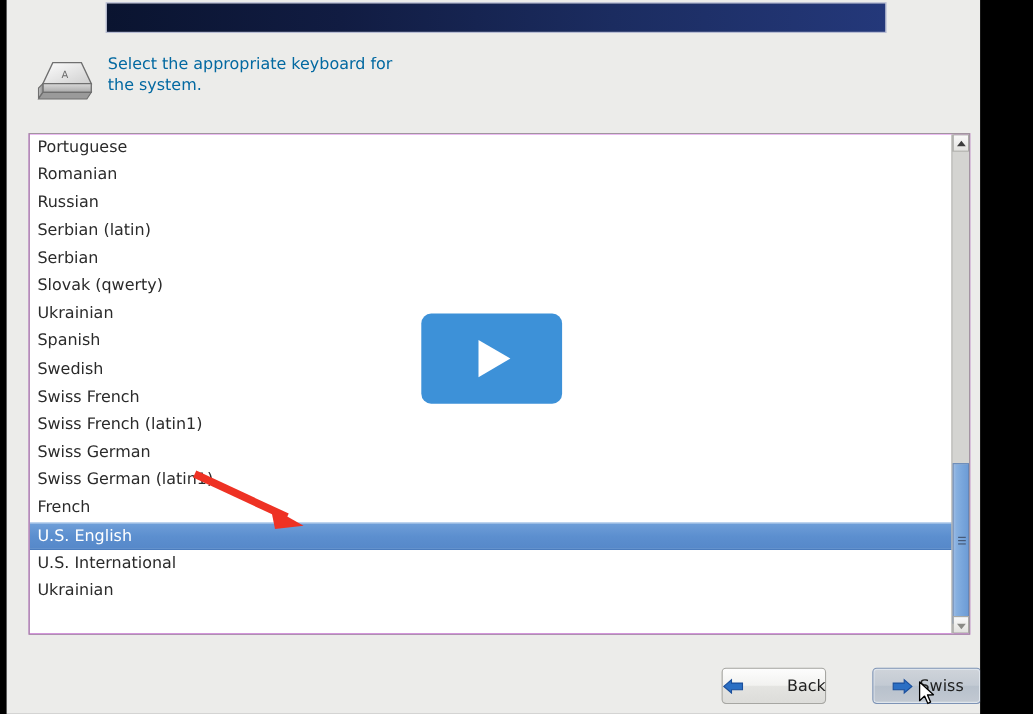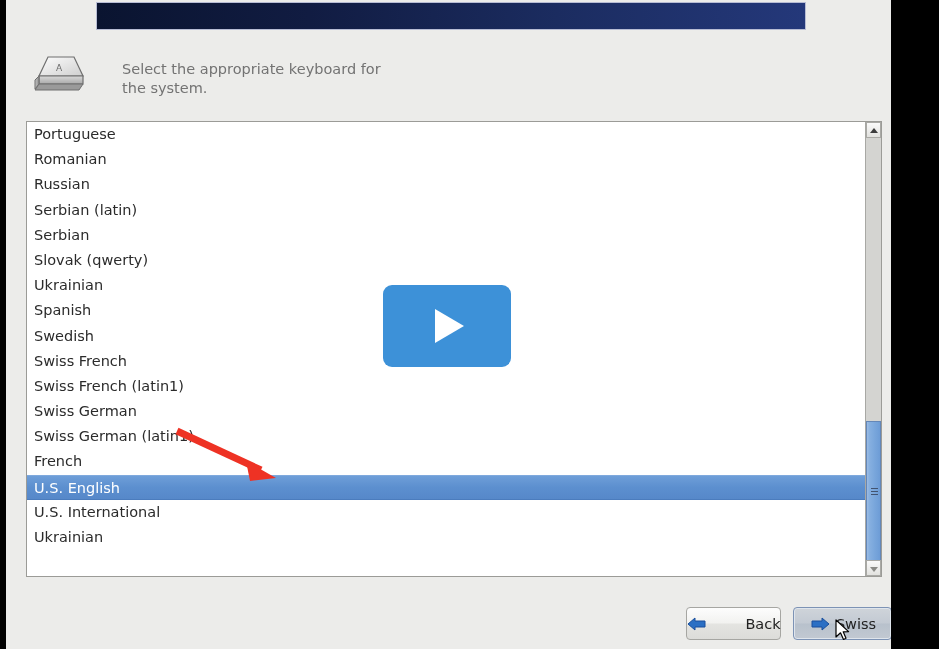--- a/index.html
+++ b/index.html
@@ -57,27 +57,26 @@
   .kbd-icon {
     position: absolute;
     left: 6px;
     top: 4px;
     width: 56px;
     height: 44px;
   }
   .instr-text {
     position: absolute;
     left: 72px;
-    top: 12px;
+    top: 2px;
     width: 420px;
     font-size: 14.5px;
     line-height: 19px;
-    color: #737373;
+    color: #0369a1;
     white-space: pre-line;
-    margin-left: 24px;
   }
 
   
   .listbox {
     position: absolute;
     left: 20px;
     top: 121px;
     width: 856px;
     height: 456px;
     background: #d946ef;
@@ -210,21 +209,21 @@
     height: 33px;
     border-radius: 4px;
     box-sizing: border-box;
     font-size: 14.5px;
     color: #222222;
     display: flex;
     align-items: center;
     justify-content: center;
   }
   .btn-back {
-    left: 680px;
+    left: 650px;
     width: 95px;
     background: linear-gradient(to bottom, #fdfdfd 0%, #f2f2f0 48%, #e4e4e1 52%, #dcdcd9 100%);
     border: 1px solid #a6a6a2;
     gap: 32px;
   }
   .btn-next {
     left: 787px;
     width: 99px;
     background: linear-gradient(to bottom, #cfd4da 0%, #c3cad3 48%, #b8c1cc 52%, #c2c9d2 100%);
     border: 1px solid #7d93b5;

